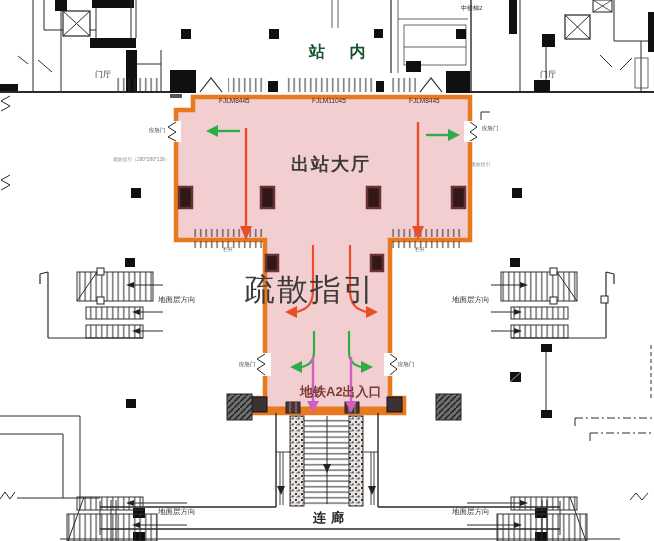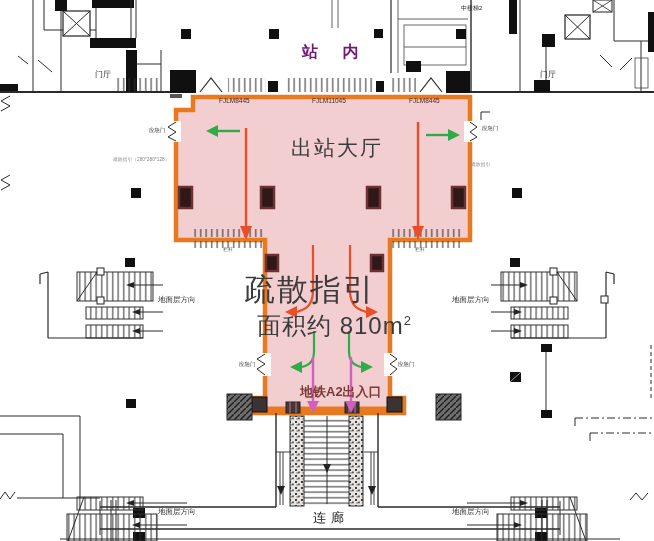--- a/index.html
+++ b/index.html
@@ -261,39 +261,36 @@
     <rect class="blk" x="131" y="188" width="10" height="10"></rect>
     <rect class="blk" x="512" y="188" width="10" height="10"></rect>
     <rect class="blk" x="125" y="258" width="10" height="9"></rect>
     <rect class="blk" x="510" y="258" width="10" height="9"></rect>
     <rect class="blk" x="126" y="399" width="10" height="9"></rect>
     <rect class="blk" x="510" y="372" width="11" height="10"></rect>
     <path d="M510,382 L521,372" stroke="#999" stroke-width="1"></path>
   </g>
 </svg>
 
-<div class="lbl" style="left:302px;top:44px;font-size:16px;letter-spacing:10px;color:#701a75;font-weight:600">站 内</div>
+<div class="lbl" style="left:309px;top:44px;font-size:16px;letter-spacing:10px;color:#14532d;font-weight:600">站 内</div>
 <div class="lbl" style="left:95px;top:71px;font-size:8px">门厅</div>
 <div class="lbl" style="left:540px;top:71px;font-size:8px">门厅</div>
 <div class="lbl" style="left:461px;top:5px;font-size:6px">中楼梯2</div>
 
 <div class="lbl" style="left:219px;top:98px;font-size:6.5px;color:#4a2525">FJLM8445</div>
 <div class="lbl" style="left:312px;top:98px;font-size:6.5px;color:#4a2525">FJLM11045</div>
 <div class="lbl" style="left:409px;top:98px;font-size:6.5px;color:#4a2525">FJLM8445</div>
 
-<div class="lbl t-ink" style="left:291px;top:137px;font-size:21px;letter-spacing:2px;font-weight:400">出站大厅</div>
+<div class="lbl t-ink" style="left:291px;top:155px;font-size:18px;letter-spacing:2px;font-weight:700">出站大厅</div>
 
 <div class="lbl t-ink" style="left:244px;top:274px;font-size:31px;letter-spacing:2px;font-weight:500">疏散指引</div>
-<div class="lbl t-ink" style="left:257px;top:314px;font-size:24px;letter-spacing:1px;font-weight:500">
-  <span>面积约 810m</span><sup style="font-size:13px">2</sup>
-</div>
 
 <div class="lbl m-ink" style="left:300px;top:385px;font-size:13px;font-weight:700">地铁A2出入口</div>
 
-<div class="lbl" style="left:313px;top:511px;font-size:13px;letter-spacing:5px;color:#222;font-weight:400">连廊</div>
+<div class="lbl" style="left:313px;top:511px;font-size:13px;letter-spacing:5px;color:#222;font-weight:700">连廊</div>
 
 <div class="lbl" style="left:158px;top:296px;font-size:7.5px">地面层方向</div>
 <div class="lbl" style="left:452px;top:296px;font-size:7.5px">地面层方向</div>
 <div class="lbl" style="left:158px;top:508px;font-size:7.5px">地面层方向</div>
 <div class="lbl" style="left:452px;top:508px;font-size:7.5px">地面层方向</div>
 
 <div class="lbl" style="left:149px;top:128px;font-size:5.5px;color:#333">应急门</div>
 <div class="lbl" style="left:482px;top:126px;font-size:5.5px;color:#333">应急门</div>
 <div class="lbl" style="left:239px;top:362px;font-size:5.5px;color:#333">应急门</div>
 <div class="lbl" style="left:398px;top:362px;font-size:5.5px;color:#333">应急门</div>

